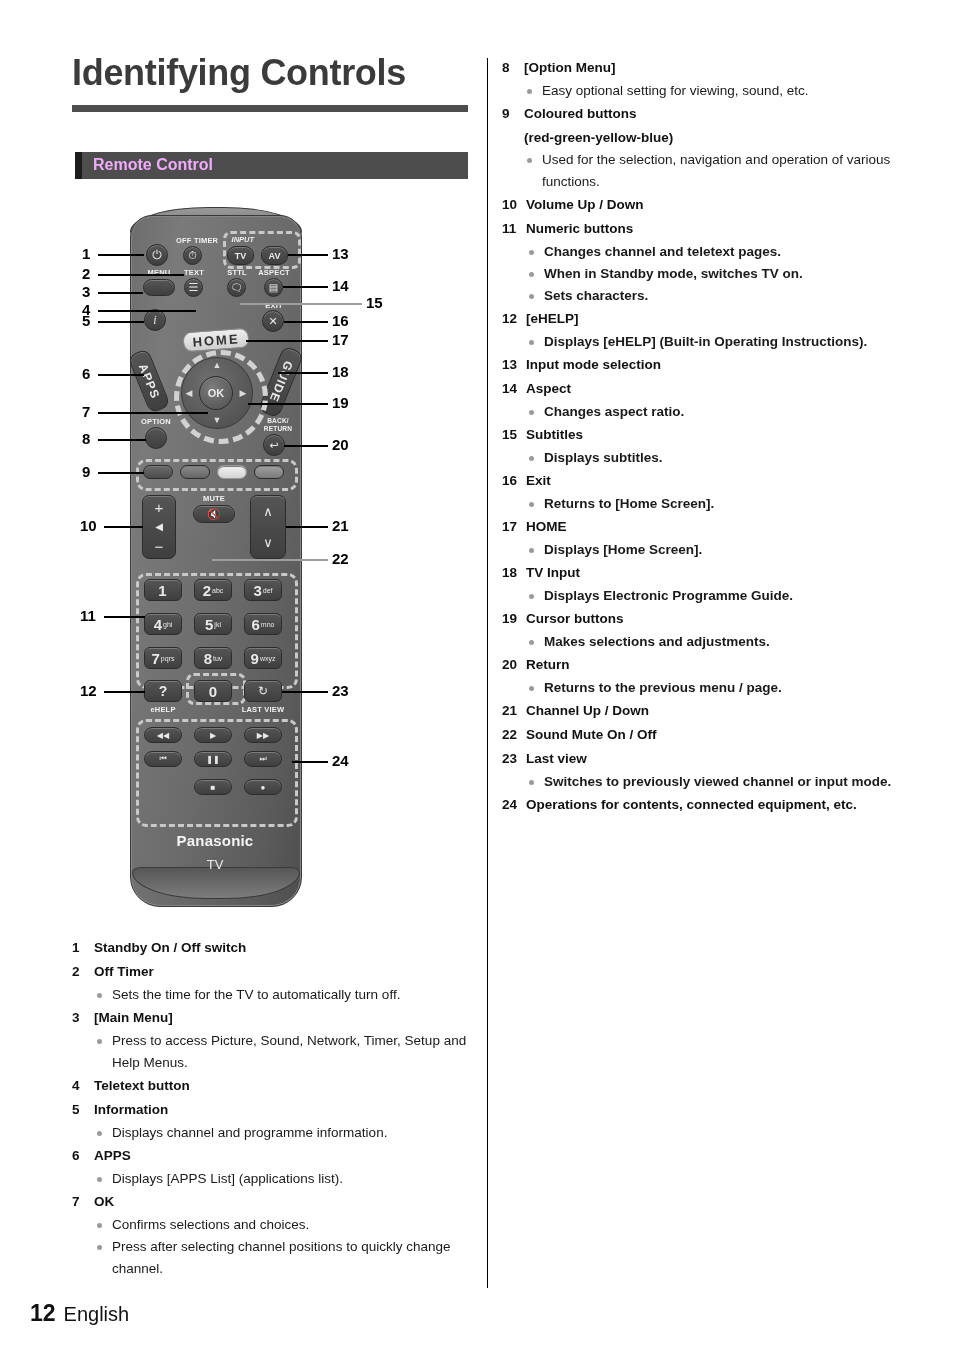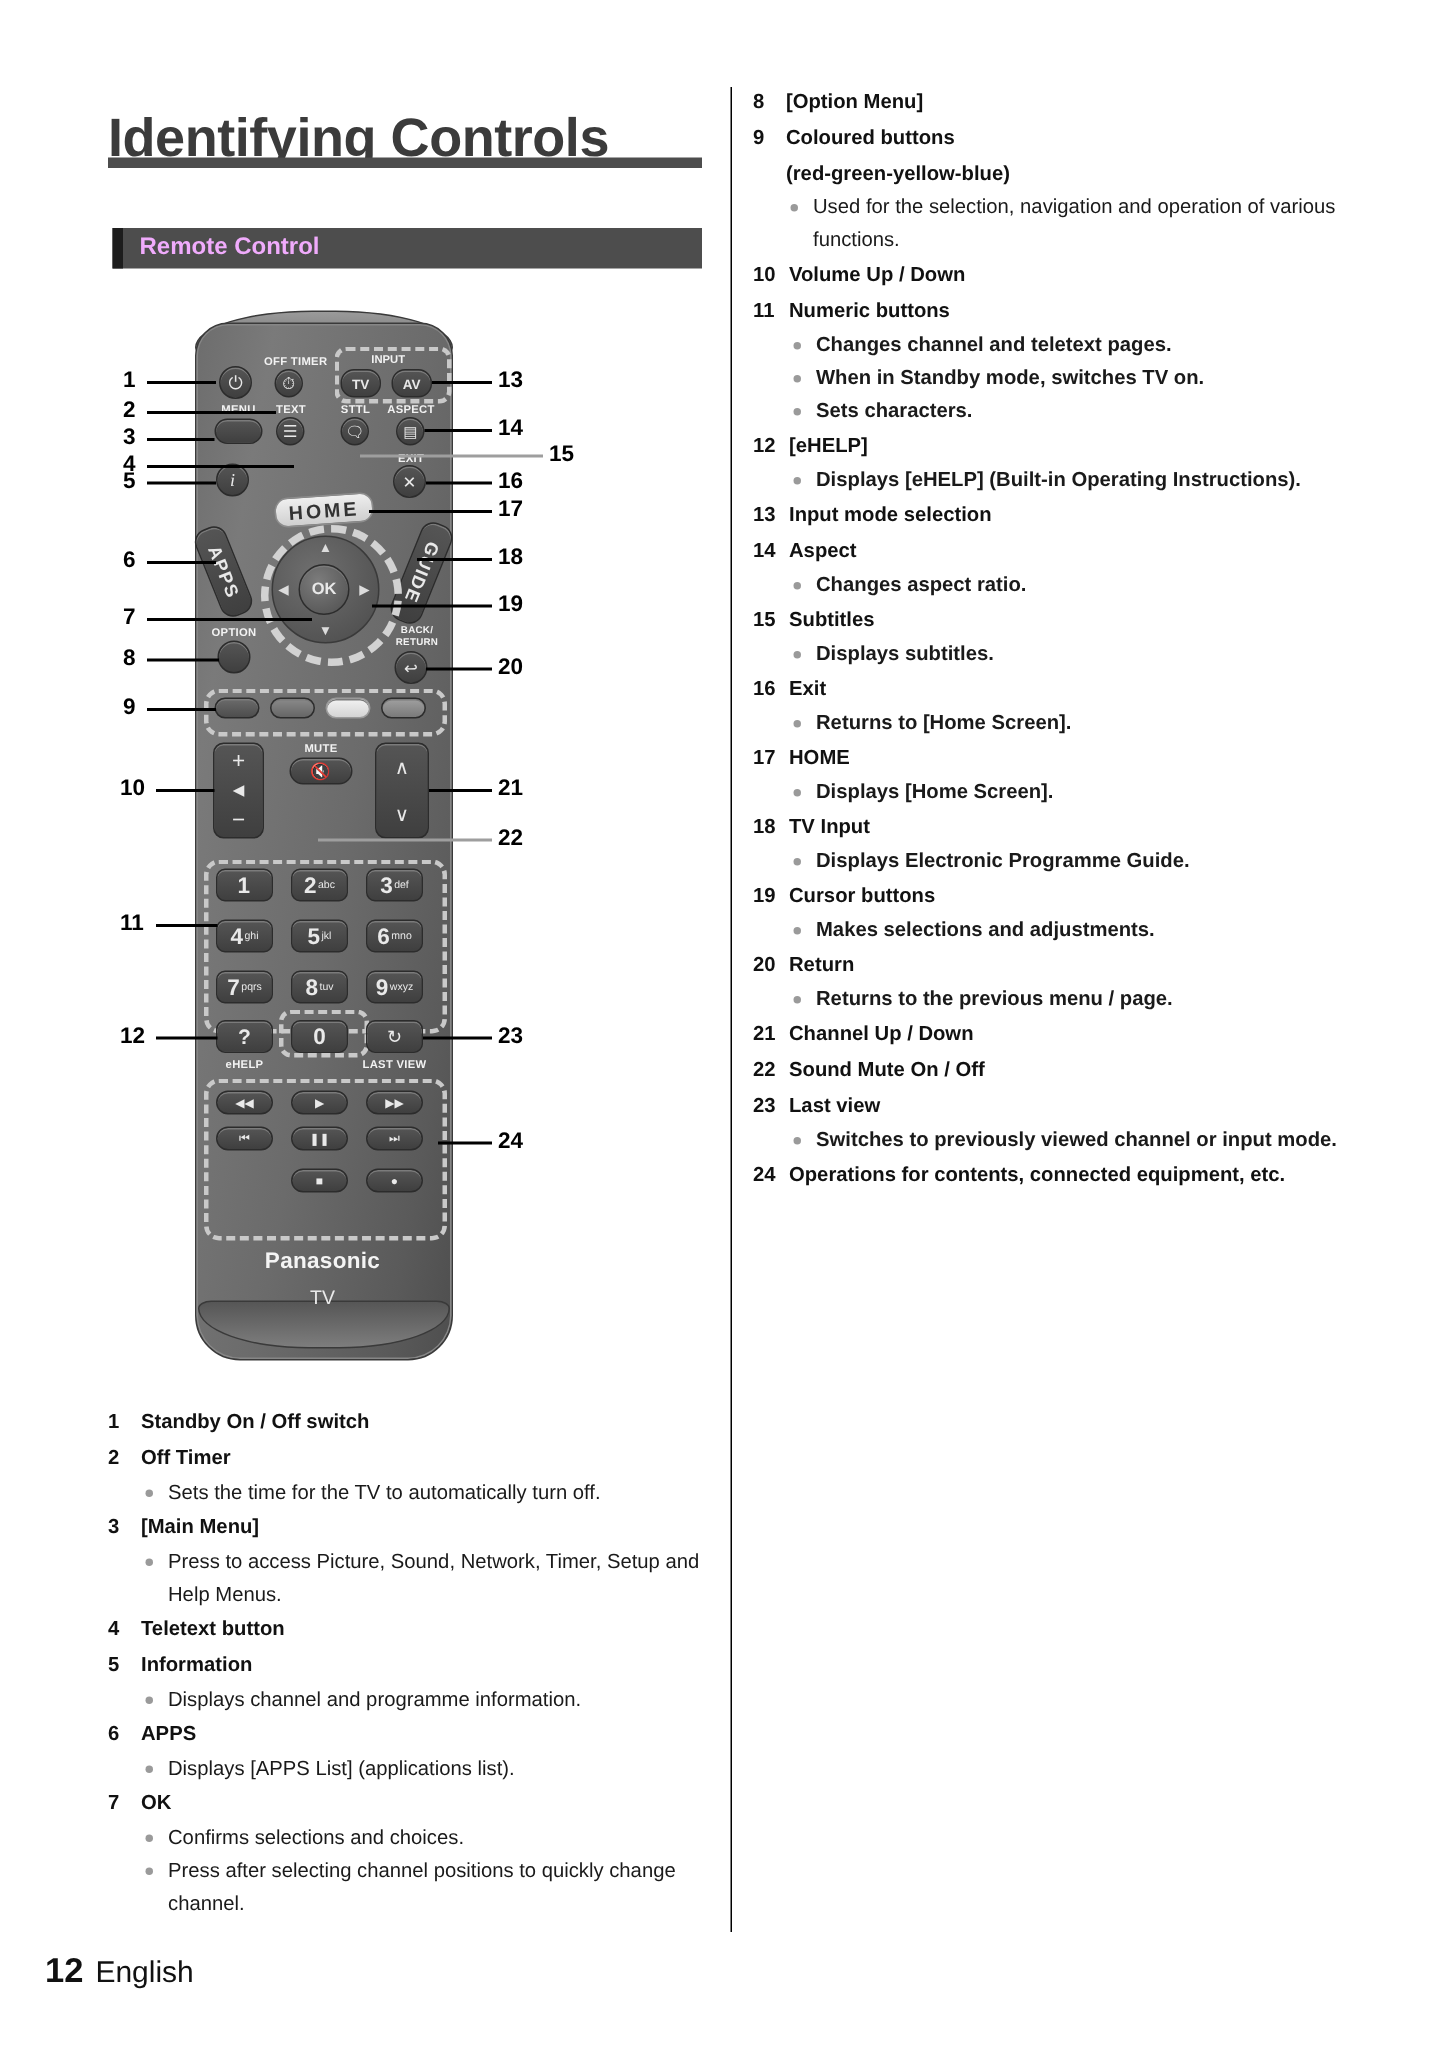--- a/index.html
+++ b/index.html
@@ -11,21 +11,20 @@
     position:relative;
     overflow:hidden;
   }
   .page{position:absolute;inset:0;}
 
   
   #page-title{
     position:absolute;left:72px;top:52px;
     font-size:36px;font-weight:bold;letter-spacing:-0.3px;
     color:#3b3b3b;
-    margin-top:19px;
   }
   #title-rule{
     position:absolute;left:72px;top:105px;width:396px;height:7px;
     background:#4d4d4d;
   }
 
   
   #section-bar{
     position:absolute;left:75px;top:152px;width:393px;height:27px;
     background:#4d4d4d;
@@ -129,21 +128,21 @@
   <div id="col-divider"></div>
 
   <div id="remote-figure">
 
     <div class="rc-top-curve"></div>
     <div class="rc-body"></div>
     <div class="rc-bot-curve"></div>
 
     <div class="lab" style="left:96px;top:41px;width:40px;">OFF TIMER</div>
 
-    <div style="position:absolute;left:148px;top:40px;width:58px;height:10px;color:#f2f2f2;font-size:7.5px;font-weight:bold;text-align:center;">
+    <div style="position:absolute;left:148px;top:40px;width:58px;height:10px;color:#f2f2f2;font-size:7.5px;font-weight:bold;font-style:italic;">
       <span style="display:inline-block;"> </span>
       <span>INPUT</span>
     </div>
     <div class="dashgrp" style="left:143px;top:36px;width:72px;height:32px;border-radius:8px;"></div>
 
     <div class="btn round" style="left:66px;top:49px;width:22px;height:22px;font-size:12px;">⏻</div>
     <div class="btn round" style="left:103px;top:51px;width:19px;height:19px;font-size:11px;">⏱</div>
     <div class="btn pill" style="left:147px;top:51px;width:27px;height:19px;font-size:9px;font-weight:bold;">TV</div>
     <div class="btn pill" style="left:181px;top:51px;width:27px;height:19px;font-size:9px;font-weight:bold;">AV</div>
 
@@ -380,20 +379,23 @@
   </div>
 
   <div class="col" id="col-right">
 
 
     <div class="entry">
       <div class="ehead">
           <span class="enum">8</span>
           <span class="etitle">[Option Menu]</span>
         </div>
+      <ul class="bullets">
+        <li>Easy optional setting for viewing, sound, etc.</li>
+      </ul>
     </div>
 
     <div class="entry">
       <div class="ehead">
           <span class="enum">9</span>
           <span class="etitle">Coloured buttons</span>
         </div>
       <div class="esub">(red-green-yellow-blue)</div>
       <ul class="bullets">
         <li>Used for the selection, navigation and operation of various functions.</li>

